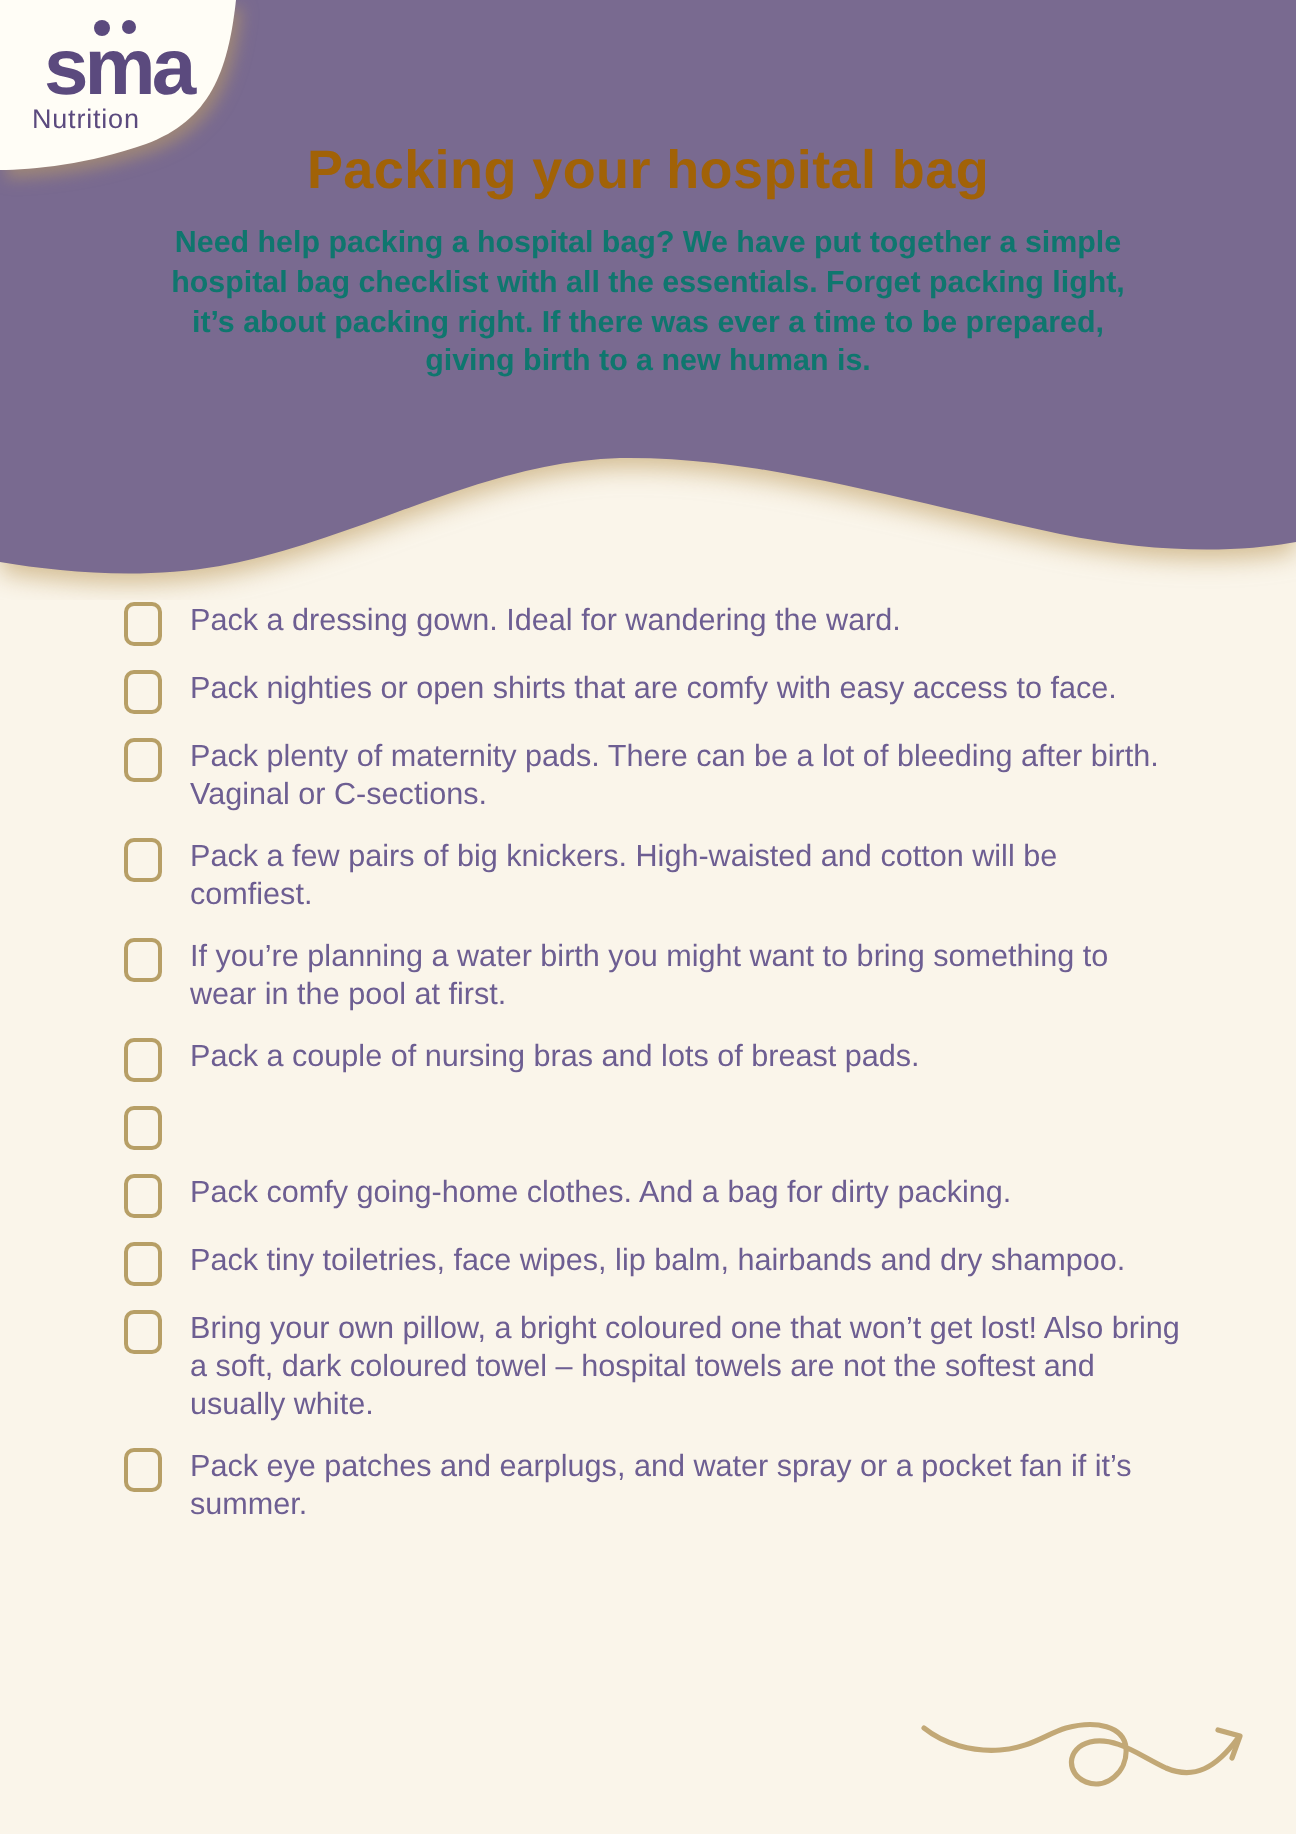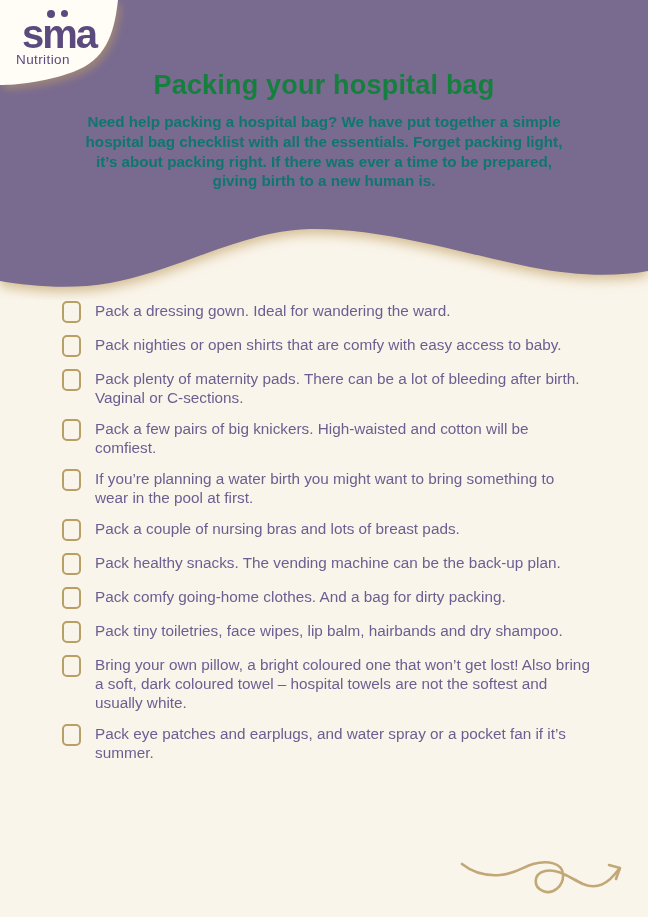--- a/index.html
+++ b/index.html
@@ -60,21 +60,21 @@
     font-size:13.5px;
     letter-spacing:0.4px;
     z-index:3;
   }
   
   .title{
     position:absolute;
     top:70px;left:0;
     width:100%;
     text-align:center;
-    color:#15803d;
+    color:#a16207;
     font-size:27px;
     font-weight:bold;
     letter-spacing:0.2px;
     z-index:3;
   }
   .intro{
     position:absolute;
     top:112px;left:84px;
     width:480px;
     text-align:center;
@@ -154,21 +154,21 @@
   <div class="checklist">
 
     <div class="check-row">
       <div class="checkbox"></div>
       <div class="check-label">Pack a dressing gown. Ideal for wandering the ward.</div>
     </div>
 
 
     <div class="check-row">
       <div class="checkbox"></div>
-      <div class="check-label">Pack nighties or open shirts that are comfy with easy access to baby.</div>
+      <div class="check-label">Pack nighties or open shirts that are comfy with easy access to face.</div>
     </div>
 
     <div class="check-row">
       <div class="checkbox"></div>
       <div class="check-label">Pack plenty of maternity pads. There can be a lot of bleeding after birth. Vaginal or C-sections.</div>
     </div>
 
     <div class="check-row">
       <div class="checkbox"></div>
       <div class="check-label">Pack a few pairs of big knickers. High-waisted and cotton will be comfiest.</div>
@@ -179,21 +179,20 @@
       <div class="check-label">If you’re planning a water birth you might want to bring something to wear in the pool at first.</div>
     </div>
 
     <div class="check-row">
       <div class="checkbox"></div>
       <div class="check-label">Pack a couple of nursing bras and lots of breast pads.</div>
     </div>
 
     <div class="check-row">
       <div class="checkbox"></div>
-      <div class="check-label">Pack healthy snacks. The vending machine can be the back-up plan.</div>
     </div>
 
     <div class="check-row">
       <div class="checkbox"></div>
       <div class="check-label">Pack comfy going-home clothes. And a bag for dirty packing.</div>
     </div>
 
     <div class="check-row">
       <div class="checkbox"></div>
       <div class="check-label">Pack tiny toiletries, face wipes, lip balm, hairbands and dry shampoo.</div>

